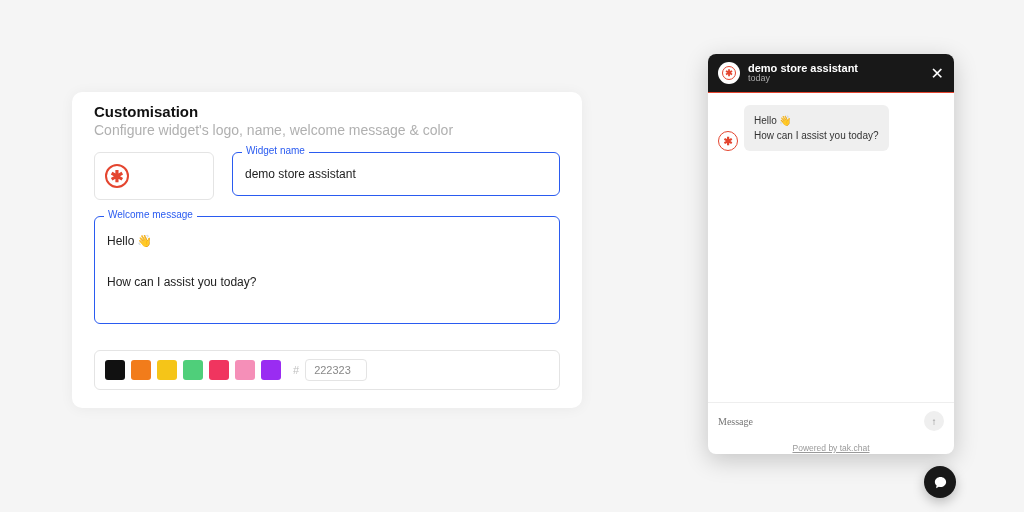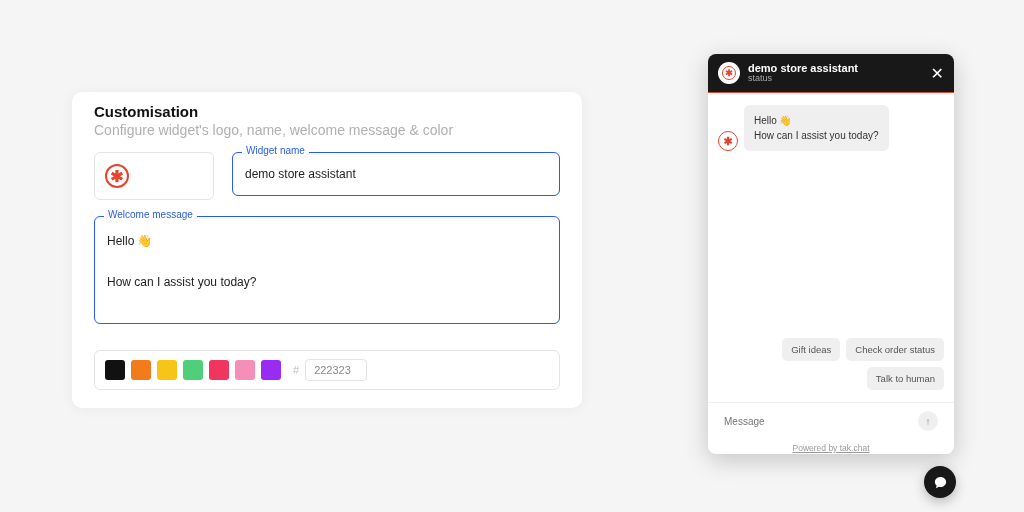--- a/index.html
+++ b/index.html
@@ -96,22 +96,22 @@
   background: #efefef; border-radius: 6px;
   padding: 8px 10px; font-size: 10px; color: #333; line-height: 1.5;
   max-width: 170px; white-space: pre-line;
 }
 .chips { margin-top: auto; display: flex; flex-wrap: wrap; gap: 6px; justify-content: flex-end; }
 .chip {
   background: #efefef; border-radius: 5px;
   padding: 6px 9px; font-size: 9.5px; color: #555; cursor: pointer;
 }
 .chat-input {
-  border-top: 1px solid #eee; padding: 8px 16px;
-  display: flex; align-items: center; gap: 20px;
+  border-top: 1px solid #eee; padding: 8px 10px;
+  display: flex; align-items: center; gap: 20px; font-family: Liberation Serif, serif;
 }
 .chat-input input {
   flex: 1; border: none; outline: none; font-size: 10px; color: #999;
   font-family: inherit;
 }
 .send {
   width: 20px; height: 20px; border-radius: 50%;
   background: #efefef; display: flex; align-items: center; justify-content: center;
   font-size: 10px; color: #888; cursor: pointer;
 }
@@ -167,35 +167,30 @@
   </div>
 </div>
 
 <div class="chat">
   <div class="chat-head">
     <div class="av">
         <div class="inner">✱</div>
       </div>
     <div class="titles">
       <div class="t1">demo store assistant</div>
-      <div class="t2">status</div>
+      <div class="t2">today</div>
     </div>
     <div class="close">✕</div>
   </div>
   <div class="chat-body">
     <div class="msg-row">
       <div class="msg-av">✱</div>
       <div class="bubble">Hello 👋
 How can I assist you today?</div>
     </div>
-    <div class="chips" id="chips">
-        <div class="chip">Gift ideas</div>
-        <div class="chip">Check order status</div>
-        <div class="chip">Talk to human</div>
-      </div>
   </div>
   <div class="chat-input">
     <input placeholder="Message" style="">
     <div class="send">↑</div>
   </div>
   <div class="powered">Powered by tak.chat</div>
 </div>
 
 <div class="fab">
   <svg viewBox="0 0 24 24">

